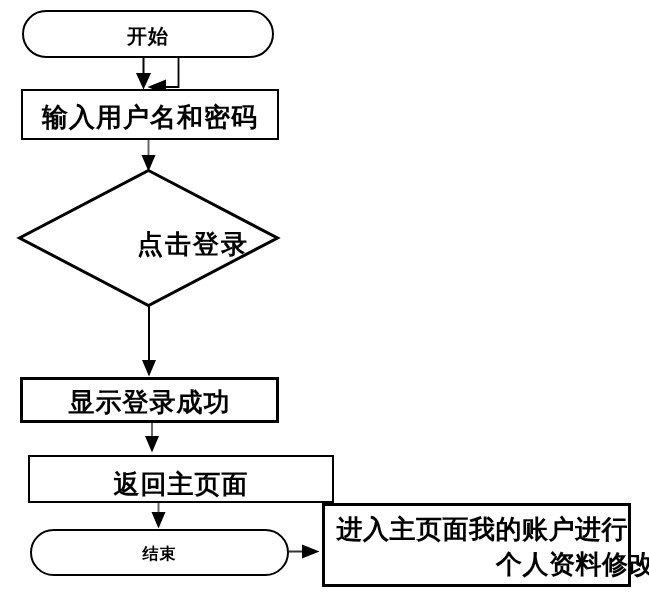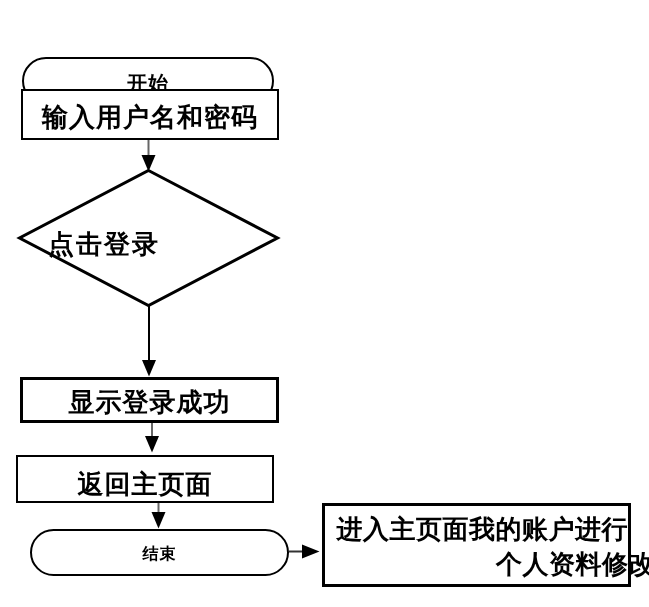--- a/index.html
+++ b/index.html
@@ -26,39 +26,39 @@
     display: flex;
     align-items: center;
     justify-content: center;
     font-weight: bold;
     letter-spacing: 1px;
     z-index: 2;
     white-space: nowrap;
   }
   .terminator { border-radius: 24px; }
 
-  #n-start   { left: 22px;  top: 10px;  width: 252px; height: 48px; font-size: 20px; padding-top: 4px; margin-top: 47px; }
+  #n-start   { left: 22px;  top: 10px;  width: 252px; height: 48px; font-size: 20px; padding-top: 4px; }
   #n-input   { left: 21px;  top: 89px;  width: 258px; height: 51px; font-size: 26px; padding-top: 6px; justify-content: center; }
   #n-success { left: 20px;  top: 377px; width: 259px; height: 46px; font-size: 26px; padding-top: 4px; border-width: 3px; }
-  #n-return  { left: 16px;  top: 455px; width: 258px; height: 48px; font-size: 26px; padding-top: 11px; }
+  #n-return  { left: 28px;  top: 455px; width: 306px; height: 48px; font-size: 26px; padding-top: 11px; }
   #n-end     { left: 30px;  top: 529px; width: 259px; height: 47px; font-size: 16px; padding-top: 3px; }
   #n-profile {
     left: 322px; top: 503px; width: 309px; height: 84px;
     font-size: 26px; border-width: 3px;
     flex-direction: column; align-items: flex-end;
     justify-content: center; line-height: 35px; padding-top: 3px;
     letter-spacing: 0.5px;
   }
   #n-profile .line { display: block; text-align: center; }
   #n-profile .line2 { position: relative; left: 27px; }
 
   #d-label {
     position: absolute;
     left: 48px; top: 227px; width: 201px;
-    text-align: left;
+    text-align: right;
     font-size: 26px; font-weight: bold; letter-spacing: 2px;
     z-index: 3;
     white-space: nowrap;
   }
 </style>
 </head>
 <body>
 
 <div class="canvas">
 

